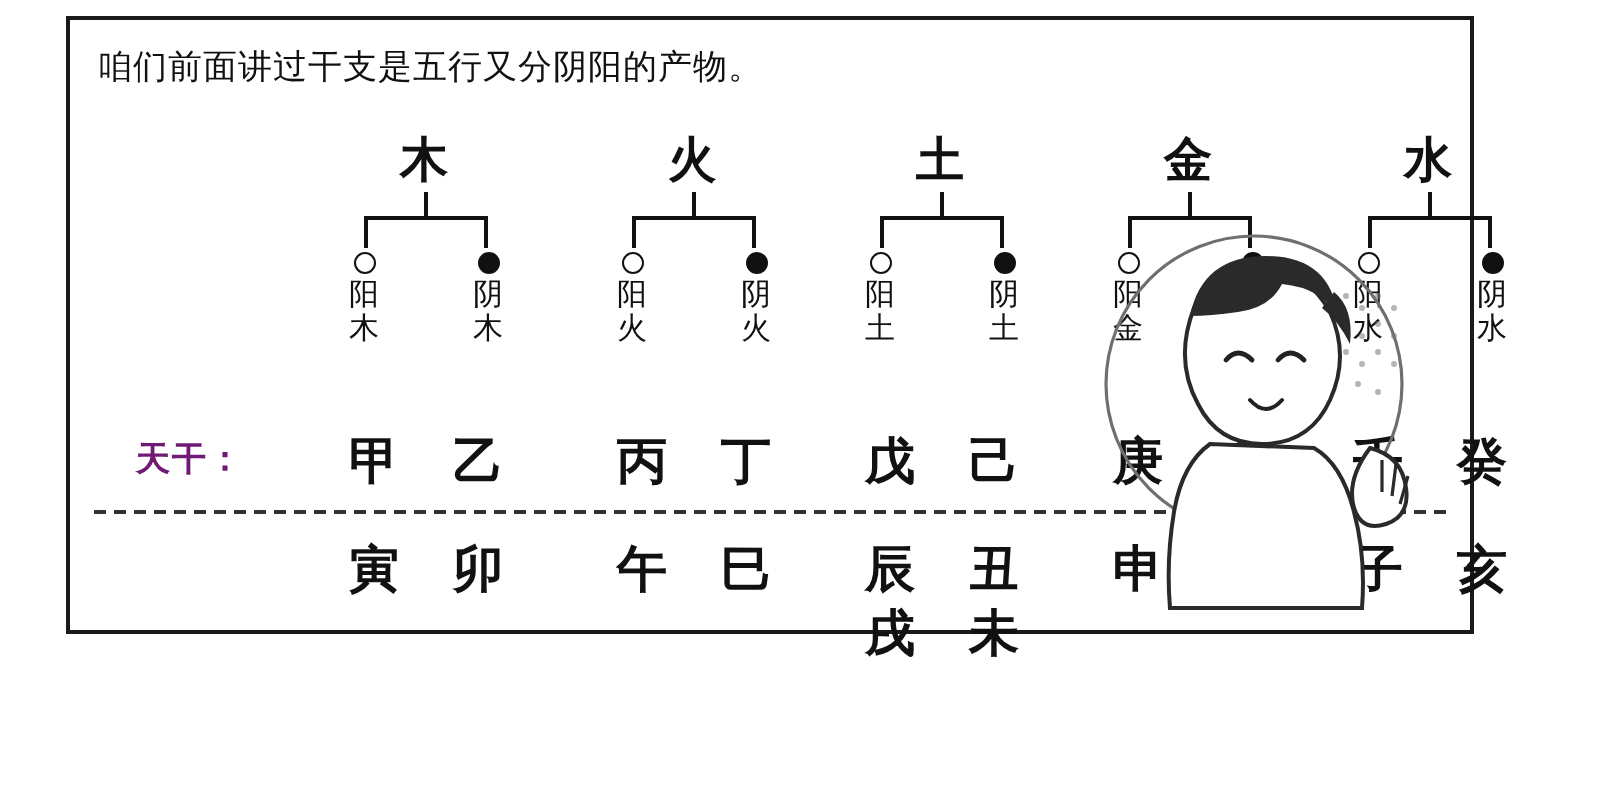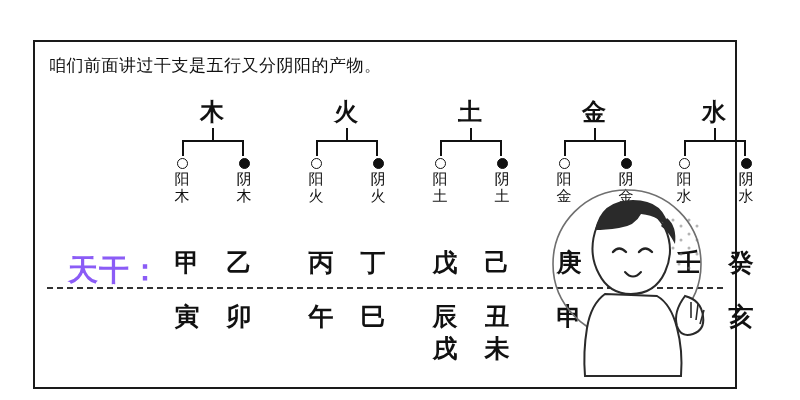--- a/index.html
+++ b/index.html
@@ -16,23 +16,23 @@
   #stage {
     position: relative;
     width: 800px;
     height: 400px;
     background: #ffffff;
   }
   
   #frame {
     position: absolute;
     left: 33px;
-    top: 40px;
+    top: 8px;
     width: 704px;
-    height: 349px;
+    height: 309px;
     border: 2px solid #1a1a1a;
     background: #ffffff;
     box-sizing: border-box;
   }
   
   #caption {
     position: absolute;
     left: 14px;
     top: 12px;
     font-size: 17px;
@@ -116,23 +116,23 @@
   }
   .pair-item .lbl {
     font-size: 15px;
     line-height: 17px;
     color: #111111;
   }
 
   
   .row-label {
     position: absolute;
-    font-size: 30px;
+    font-size: 17px;
     font-weight: bold;
-    color: #8b5cf6;
+    color: #701a75;
     letter-spacing: 1px;
   }
   #label-tiangan { left: 33px; top: 208px; }
   #label-dizhi   { left: 33px; top: 262px; }
 
   
   #dashed {
     position: absolute;
     left: 12px;
     top: 245px;

